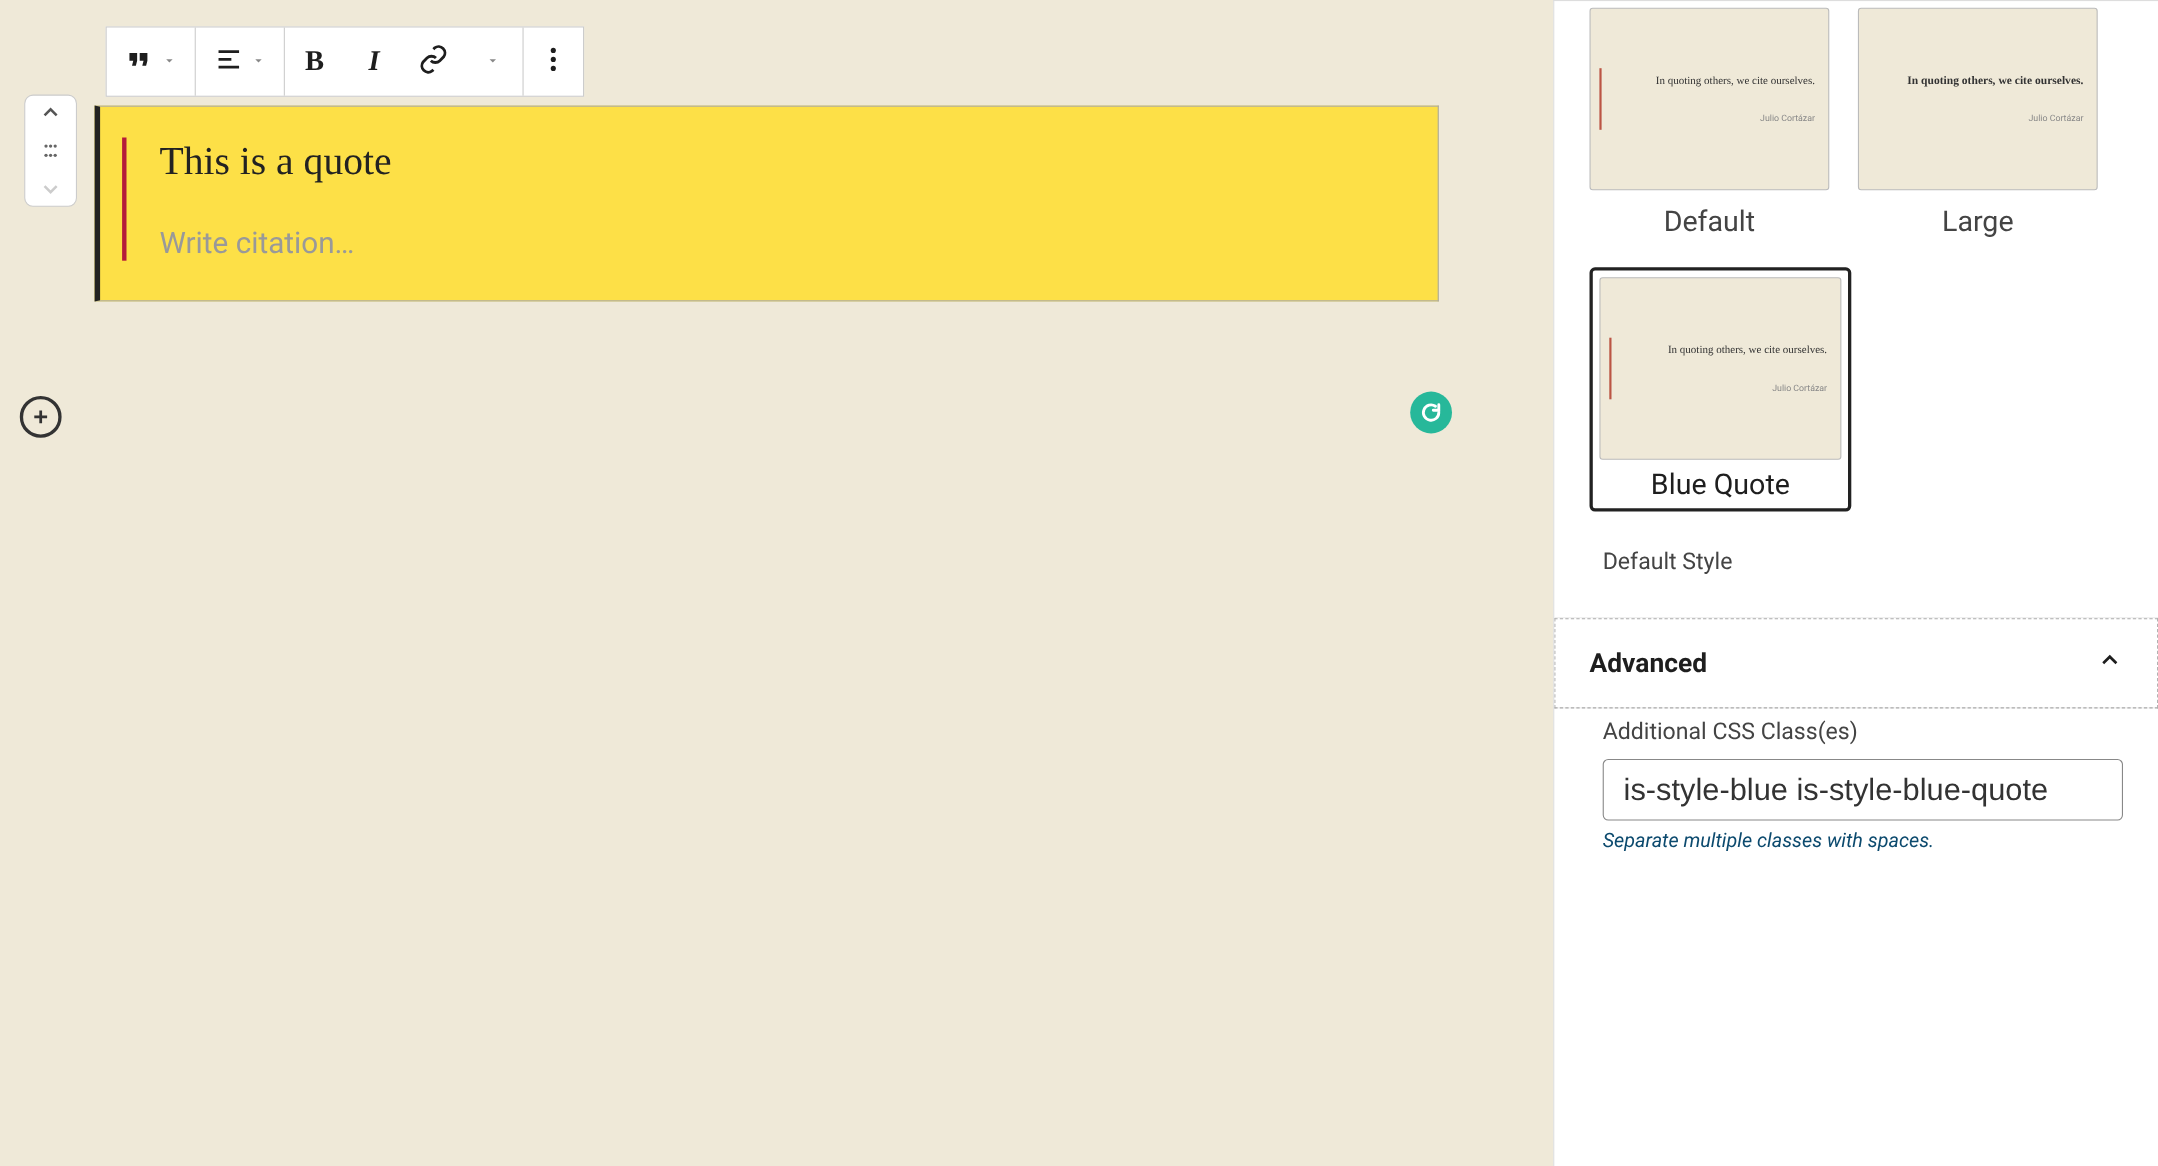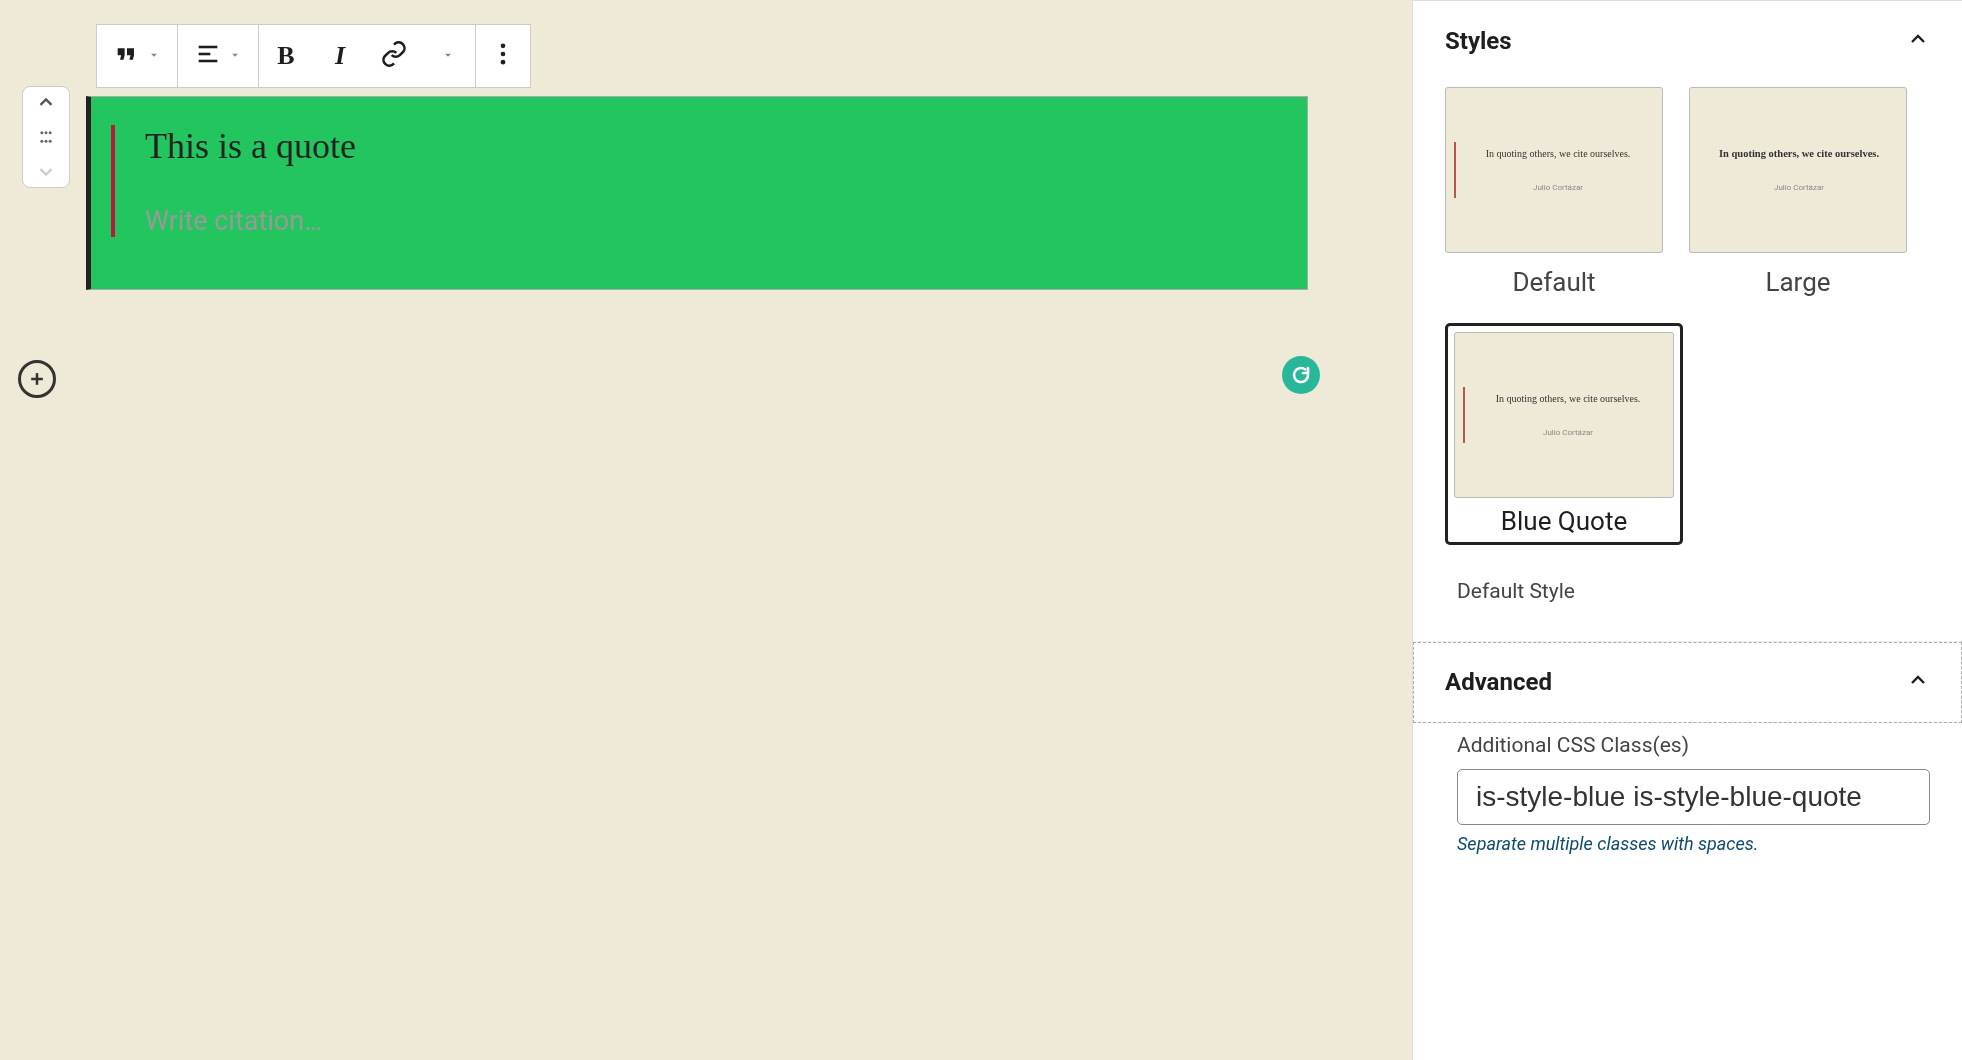--- a/index.html
+++ b/index.html
@@ -69,24 +69,24 @@
   .dd-arrow svg { width: 14px; height: 14px; color: #888; }
   .bold-label { font-weight: 800; font-size: 26px; font-family: Georgia, serif; }
   .italic-label { font-style: italic; font-weight: 700; font-size: 26px; font-family: Georgia, serif; }
   .quote-block-wrap {
     position: absolute;
     left: 86px;
     top: 96px;
     width: 1222px;
   }
   .quote-block {
-    background: #22c55e;
+    background: #fde047;
     border: 1.5px solid #aaa;
     border-left: 5px solid #222;
-    padding: 28px 36px 52px 20px;
+    padding: 28px 36px 36px 20px;
   }
   .quote-inner {
     border-left: 4px solid #b51c3a;
     padding-left: 30px;
   }
   .quote-text {
     font-family: Georgia, 'Times New Roman', serif;
     font-size: 36px;
     color: #222;
     margin-bottom: 38px;
@@ -159,21 +159,21 @@
     cursor: pointer;
     text-align: center;
   }
   .style-preview {
     background: #efe9d8;
     border: 1.5px solid #bbb;
     border-radius: 3px;
     height: 166px;
     display: flex;
     flex-direction: column;
-    align-items: center;
+    align-items: flex-end;
     justify-content: center;
     padding: 0 12px;
     margin-bottom: 14px;
     overflow: hidden;
     position: relative;
   }
   .style-preview .pv-accent{
     position: absolute;
     left: 8px;
     top: 54px;
@@ -354,28 +354,20 @@
         <path d="M19 12a7 7 0 1 1-3-5.7"></path>
         <polyline points="19 5 19 10 14 10"></polyline>
       </svg>
   </div>
 
 </div>
 
 <aside class="sidebar">
 
   <section class="panel">
-    <div class="panel-header">
-      <h3>Styles</h3>
-      <span>
-        <svg viewBox="0 0 24 24" width="24" height="24" fill="none" stroke="currentColor" stroke-width="2.4">
-            <polyline points="6 15 12 9 18 15"></polyline>
-          </svg>
-      </span>
-    </div>
 
     <div class="styles-grid">
       <div class="style-card">
         <div class="style-preview">
           <div class="pv-accent"></div>
           <div class="pv-quote">In quoting others, we cite ourselves.</div>
           <div class="pv-cite">Julio Cortázar</div>
         </div>
         <div class="style-label">Default</div>
       </div>

